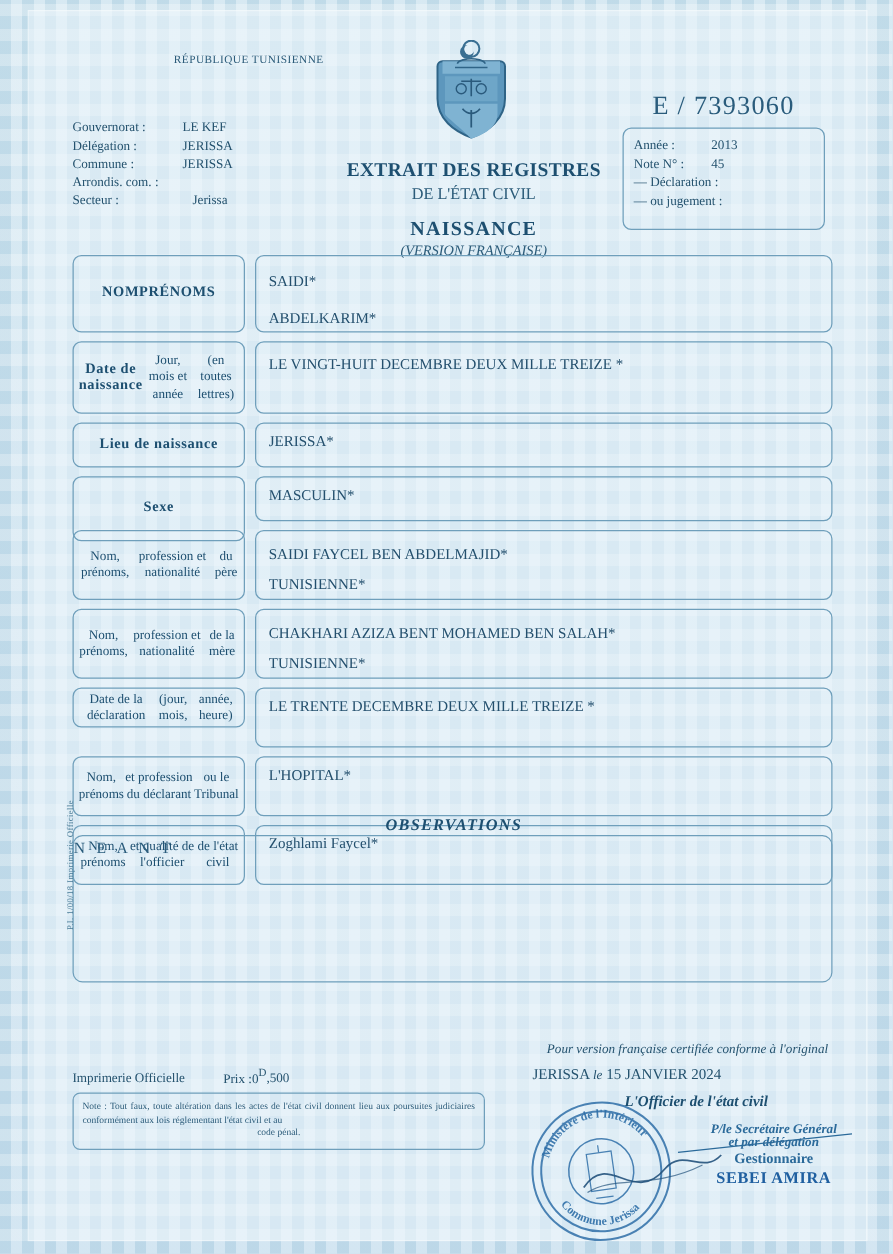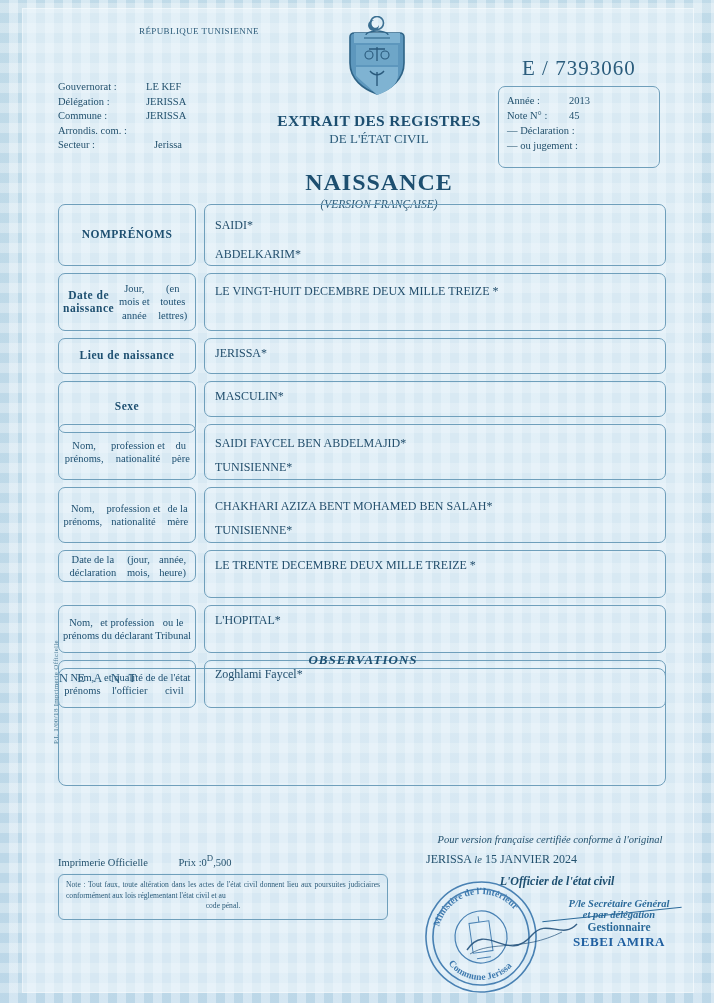--- a/index.html
+++ b/index.html
@@ -16,42 +16,42 @@
       repeating-linear-gradient(0deg, rgba(255,255,255,0.0) 0px, rgba(255,255,255,0.0) 10px, rgba(255,255,255,0.28) 10px, rgba(255,255,255,0.28) 20px),
       repeating-linear-gradient(90deg, rgba(180,212,228,0.55) 0px, rgba(180,212,228,0.55) 9px, rgba(222,238,246,0.55) 9px, rgba(222,238,246,0.55) 18px),
       linear-gradient(180deg,#cfe3ee,#c7dced);
   }
   .sheet{
     position:absolute;left:22px;top:8px;width:672px;height:985px;
     background:rgba(236,246,251,0.55);
     box-shadow:0 0 0 1px rgba(255,255,255,0.4) inset;
   }
   
-  .hdr{position:absolute;left:0;top:0;width:672px;height:190px;}
+  .hdr{position:absolute;left:0;top:16px;width:672px;height:190px;}
   .rep{
     position:absolute;left:62px;top:18px;width:230px;text-align:center;
     font-size:9px;letter-spacing:.4px;color:#2b5b79;
   }
   .min{
     position:absolute;left:36px;top:30px;width:270px;text-align:center;
     font-weight:bold;font-size:11.5px;line-height:14px;color:#1d4f70;
     font-family:"Liberation Serif", serif;
   }
   .addr{position:absolute;left:36px;top:72px;font-size:10.5px;line-height:14.5px;}
   .addr .lbl{display:inline-block;width:88px;}
   .addr .val{display:inline-block;text-align:center;}
   .addr .val.ind{padding-left:8px;}
   .crest{
     position:absolute;left:322px;top:8px;width:66px;height:78px;
   }
   .crest svg{display:block;}
   .titleblock{position:absolute;left:212px;top:104px;width:290px;text-align:center;}
   .t1{font-weight:bold;font-size:15.5px;letter-spacing:.3px;color:#1d4f70;}
   .t2{font-size:13px;margin-top:1px;color:#2b5b79;}
-  .t3{font-weight:bold;font-size:24px;letter-spacing:1px;margin-top:22px;color:#1d4f70;}
+  .t3{font-weight:bold;font-size:16px;letter-spacing:1px;margin-top:12px;color:#1d4f70;}
   .t4{font-style:italic;font-size:11.5px;margin-top:2px;color:#2b5b79;}
 
   .serial{
     position:absolute;left:500px;top:48px;
     font-size:21px;letter-spacing:1px;color:#2a5c7c;font-family:"Liberation Serif",serif;
   }
   .actbox{
     position:absolute;left:476px;top:78px;width:162px;height:82px;
     border:1px solid #6f9fbb;border-radius:7px;
     font-size:10.5px;line-height:15px;padding:6px 8px;box-sizing:border-box;

